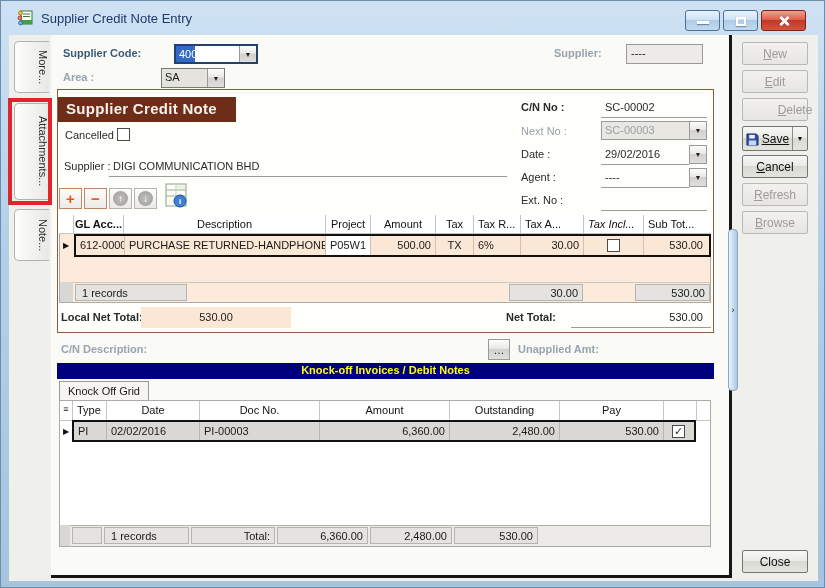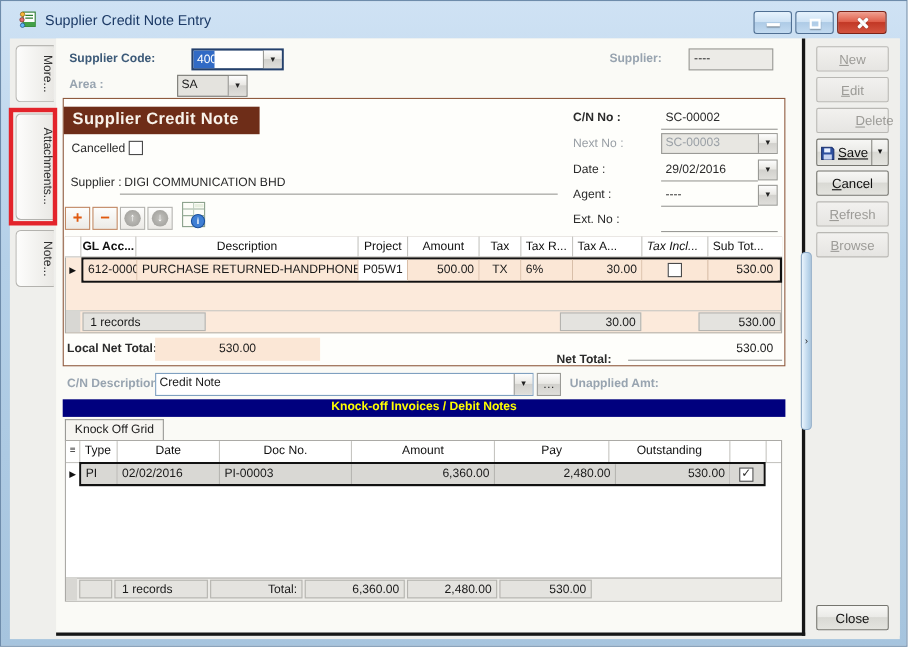--- a/index.html
+++ b/index.html
@@ -228,46 +228,42 @@
   </div>
 
   <div class="abs" style="left:59px;top:281px;width:650px;height:20px;background:#FCEADB;border-top:1px solid #c8c7c3;"></div>
   <div class="abs" style="left:59px;top:281px;width:13px;height:20px;background:#D8D7D3;"></div>
   <div class="sum-box tL" style="left:74px;top:283px;width:112px;height:17px;padding-left:6px;">1 records</div>
   <div class="sum-box tR" style="left:508px;top:283px;width:74px;height:17px;">30.00</div>
   <div class="sum-box tR" style="left:634px;top:283px;width:75px;height:17px;">530.00</div>
 
   <span class="abs lbl-b" style="left:60px;top:310px;">Local Net Total:</span>
   <div class="abs tC" style="left:140px;top:306px;width:150px;height:21px;background:#FBE7D6;padding-top:4px;">530.00</div>
-  <span class="abs lbl-b" style="left:505px;top:320px;">Net Total:</span>
+  <span class="abs lbl-b" style="left:505px;top:310px;">Net Total:</span>
   <div class="abs tR" style="left:570px;top:310px;width:136px;">530.00</div>
   <div class="underline" style="left:570px;top:326px;width:140px;"></div>
 
   <span class="abs lbl-gray" style="left:60px;top:342px;">C/N Description:</span>
-  <div class="combo" style="left:140px;top:338px;width:344px;height:21px;border-color:#7FA0C0;">
-    <span class="val">Credit Note</span>
-    <span class="dd-btn">▼</span>
-  </div>
   <div class="combo" style="left:487px;top:338px;width:22px;height:21px;border:none;">
     <span class="dd-btn" style="width:22px;font-size:11px;border:1px solid #9a9a96;">…</span>
   </div>
   <span class="abs lbl-gray" style="left:517px;top:342px;">Unapplied Amt:</span>
 
   <div class="navy-banner">Knock-off Invoices / Debit Notes</div>
   <div class="grid-tab">Knock Off Grid</div>
 
   <div class="grid-border" style="left:58px;top:399px;width:652px;height:147px;background:#fff;"></div>
   <div class="hrow" style="left:59px;top:400px;width:650px;height:20px;">
     <div class="hcell" style="width:13px;font-size:9px;">≡</div>
     <div class="hcell tL" style="width:34px;">Type</div>
     <div class="hcell" style="width:93px;">Date</div>
     <div class="hcell" style="width:120px;">Doc No.</div>
     <div class="hcell" style="width:130px;">Amount</div>
+    <div class="hcell" style="width:110px;">Outstanding</div>
     <div class="hcell" style="width:104px;">Pay</div>
-    <div class="hcell" style="width:110px;">Outstanding</div>
     <div class="hcell" style="width:33px;"></div>
     <div class="hcell" style="width:13px;border-right:none;"></div>
   </div>
   <span class="indicator" style="left:62px;top:426px;">▶</span>
   <div class="drow grayrow" style="left:71px;top:419px;width:624px;height:22px;">
     <div class="dcell tL" style="width:33px;">PI</div>
     <div class="dcell tL" style="width:93px;">02/02/2016</div>
     <div class="dcell tL" style="width:120px;">PI-00003</div>
     <div class="dcell tR" style="width:130px;">6,360.00</div>
     <div class="dcell tR" style="width:110px;">2,480.00</div>

